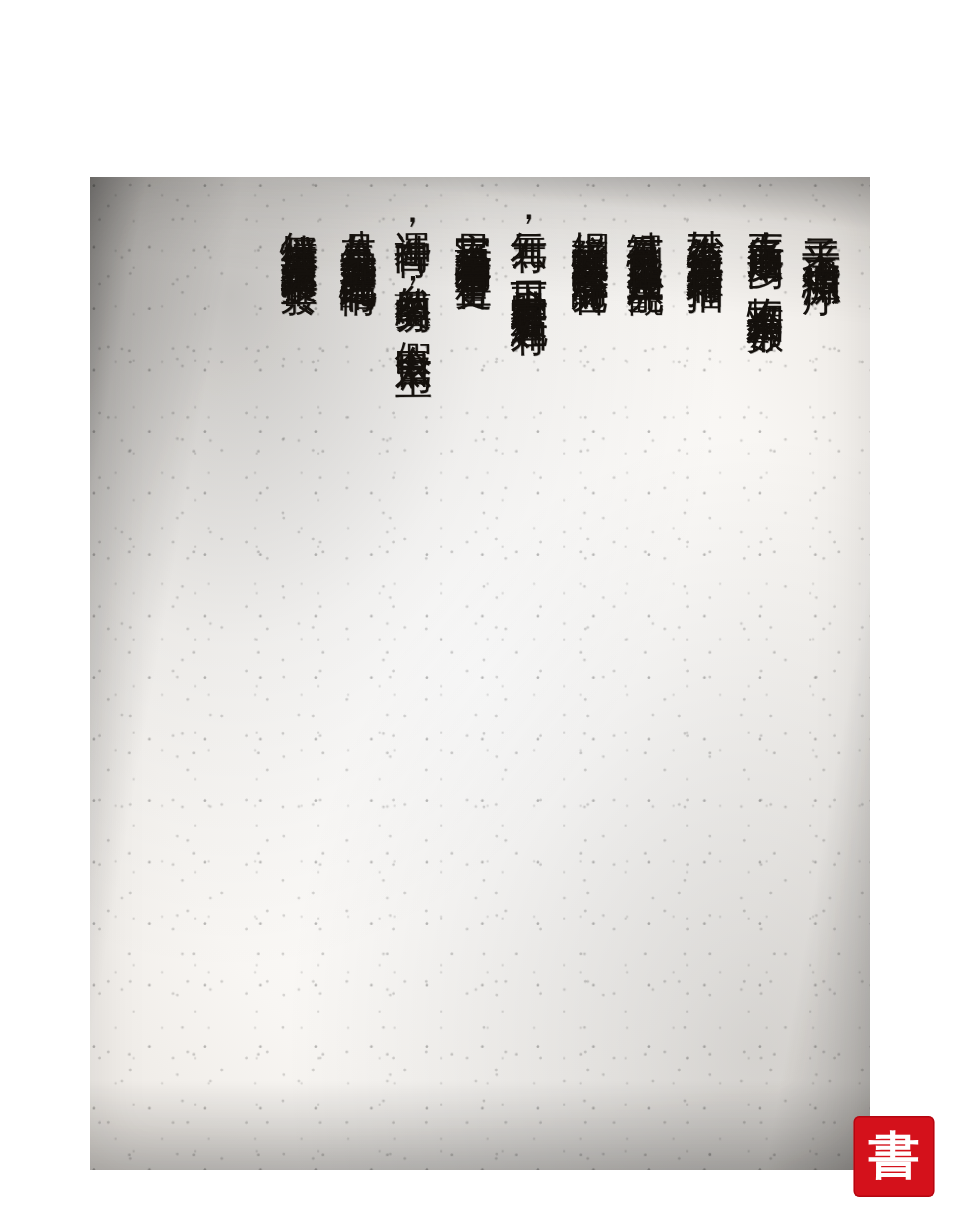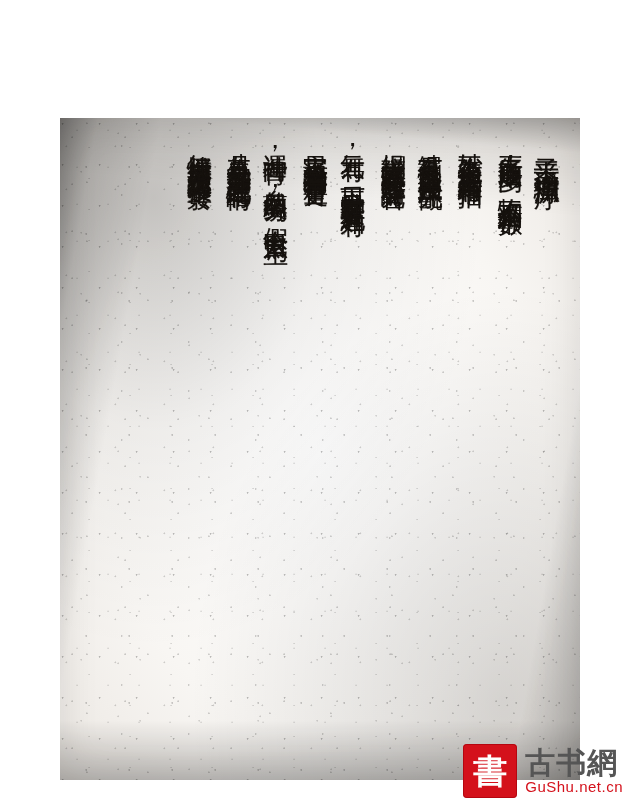--- a/index.html
+++ b/index.html
@@ -168,17 +168,13 @@
     <div class="column col-7">運神向背，自然蘊奧分明，假令六甲日為主</div>
     <div class="column col-8">八月為正氣官星若逢卯丁亢破此謂有情</div>
     <div class="column col-9">無情僕自幼慕術恭訪高人傳授子平其發</div>
   </div>
 
   <div id="scan-noise"></div>
 </div>
 
 <div id="watermark">
   <div id="wm-seal">書</div>
-  <div id="wm-text">
-    <div id="wm-name">古书網</div>
-    <div id="wm-url">GuShu.net.cn</div>
-  </div>
 </div>
 
 </body></html>

